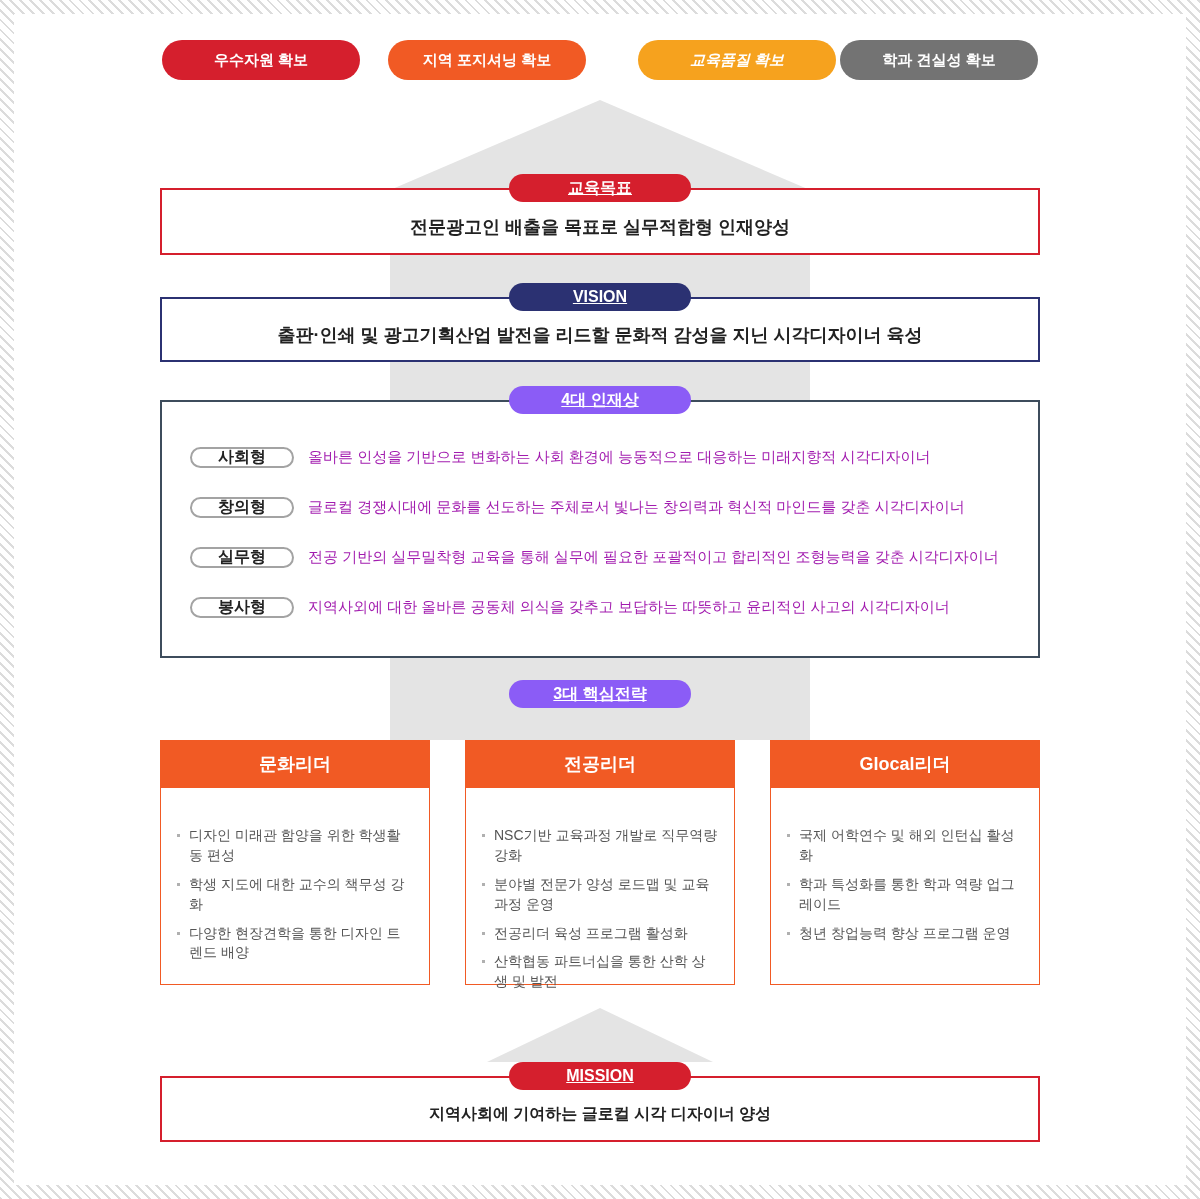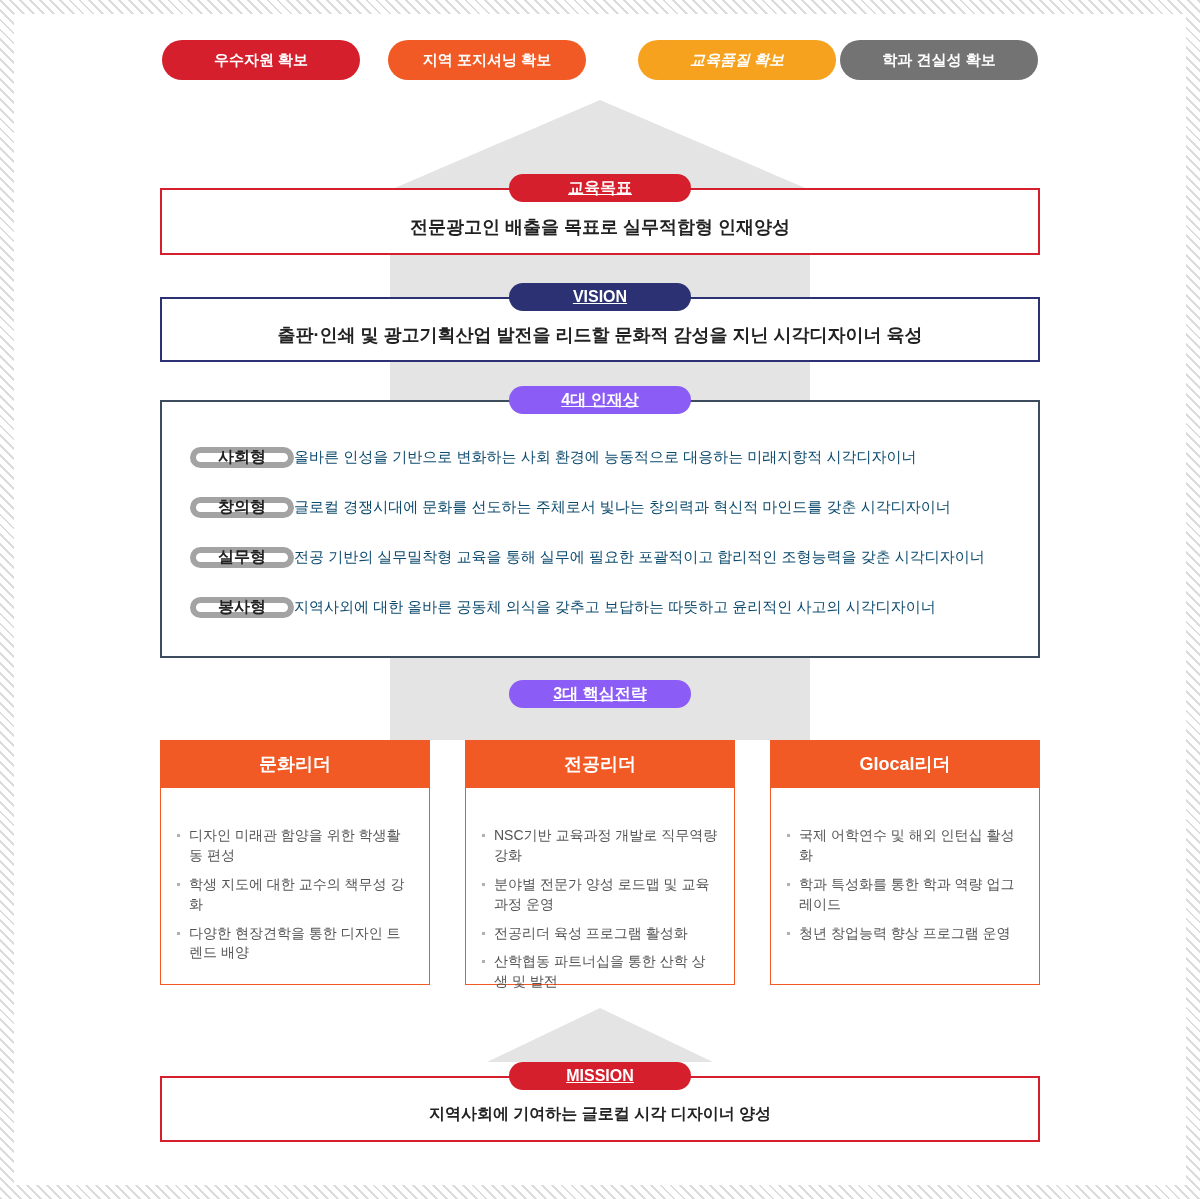--- a/index.html
+++ b/index.html
@@ -40,24 +40,24 @@
   .box-red { border:2px solid #d51f2d; }
   .box-navy { border:2px solid #2b3172; }
   .box-text { font-weight:bold; font-size:18px; color:#222; text-align:center; padding-top:10px; }
   .box-text-lg { font-size:16px; }
 
   
   .talents-box { position:absolute; left:160px; top:400px; width:880px; height:258px;
     background:#fff; border:2px solid #3d4c5c; z-index:2; }
   .talent-row { position:absolute; left:28px; width:820px; height:38px;
     display:flex; align-items:center; }
-  .talent-oval { width:104px; height:21px; border:6px solid #a3a3a3; border-radius:19px;
+  .talent-oval { width:104px; height:21px; border:2px solid #a3a3a3; border-radius:19px;
     display:flex; align-items:center; justify-content:center; flex:0 0 104px;
     font-weight:bold; font-size:16px; color:#222; }
-  .talent-text { font-size:15px; color:#0c4a6e; }
+  .talent-text { margin-left:14px; font-size:15px; color:#a21caf; }
 
   
   .card { position:absolute; top:740px; width:270px; z-index:2; }
   .card-header { height:48px; background:#f15a24; display:flex; align-items:center;
     justify-content:center; color:#fff; font-weight:bold; font-size:18px; }
   .card-body { height:197px; background:#fff; border:1px solid #f15a24; border-top:none;
     padding:20px 16px 16px 28px; }
   .card-body ul { list-style:none;margin-top:18px; }
   .card-body li { position:relative; font-size:14px; color:#555; line-height:1.42;
     margin-bottom:9px; }

